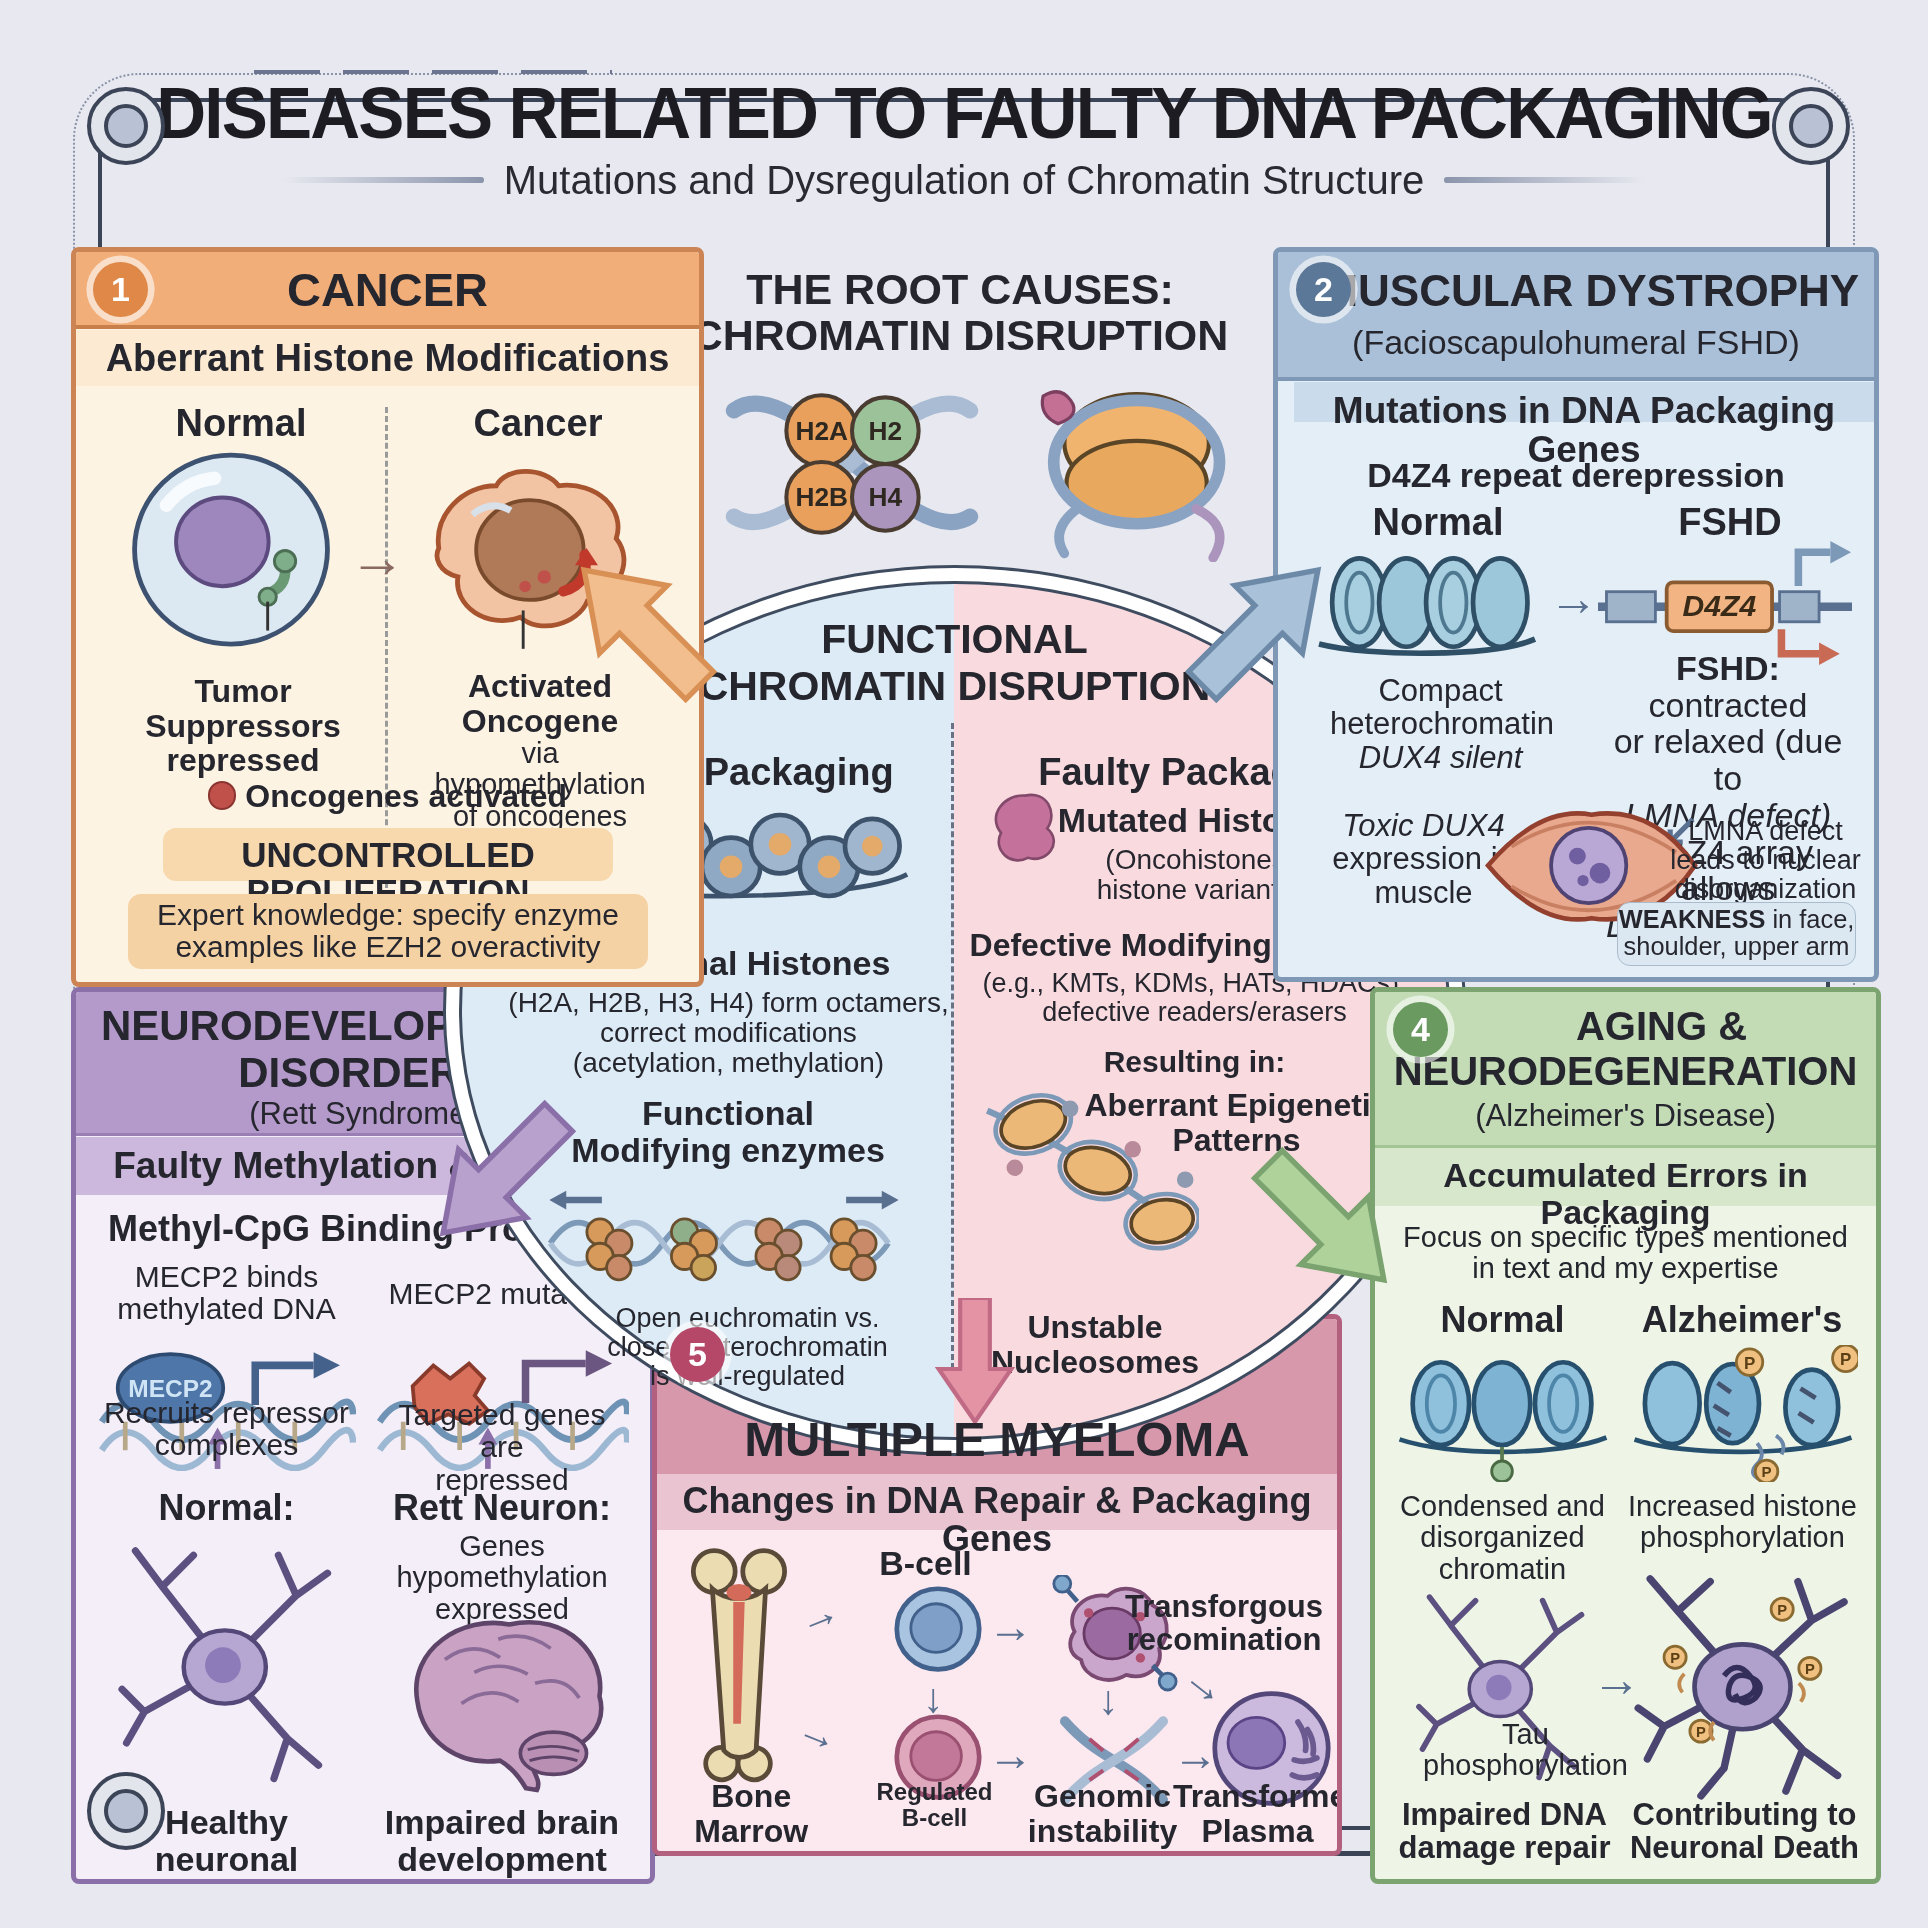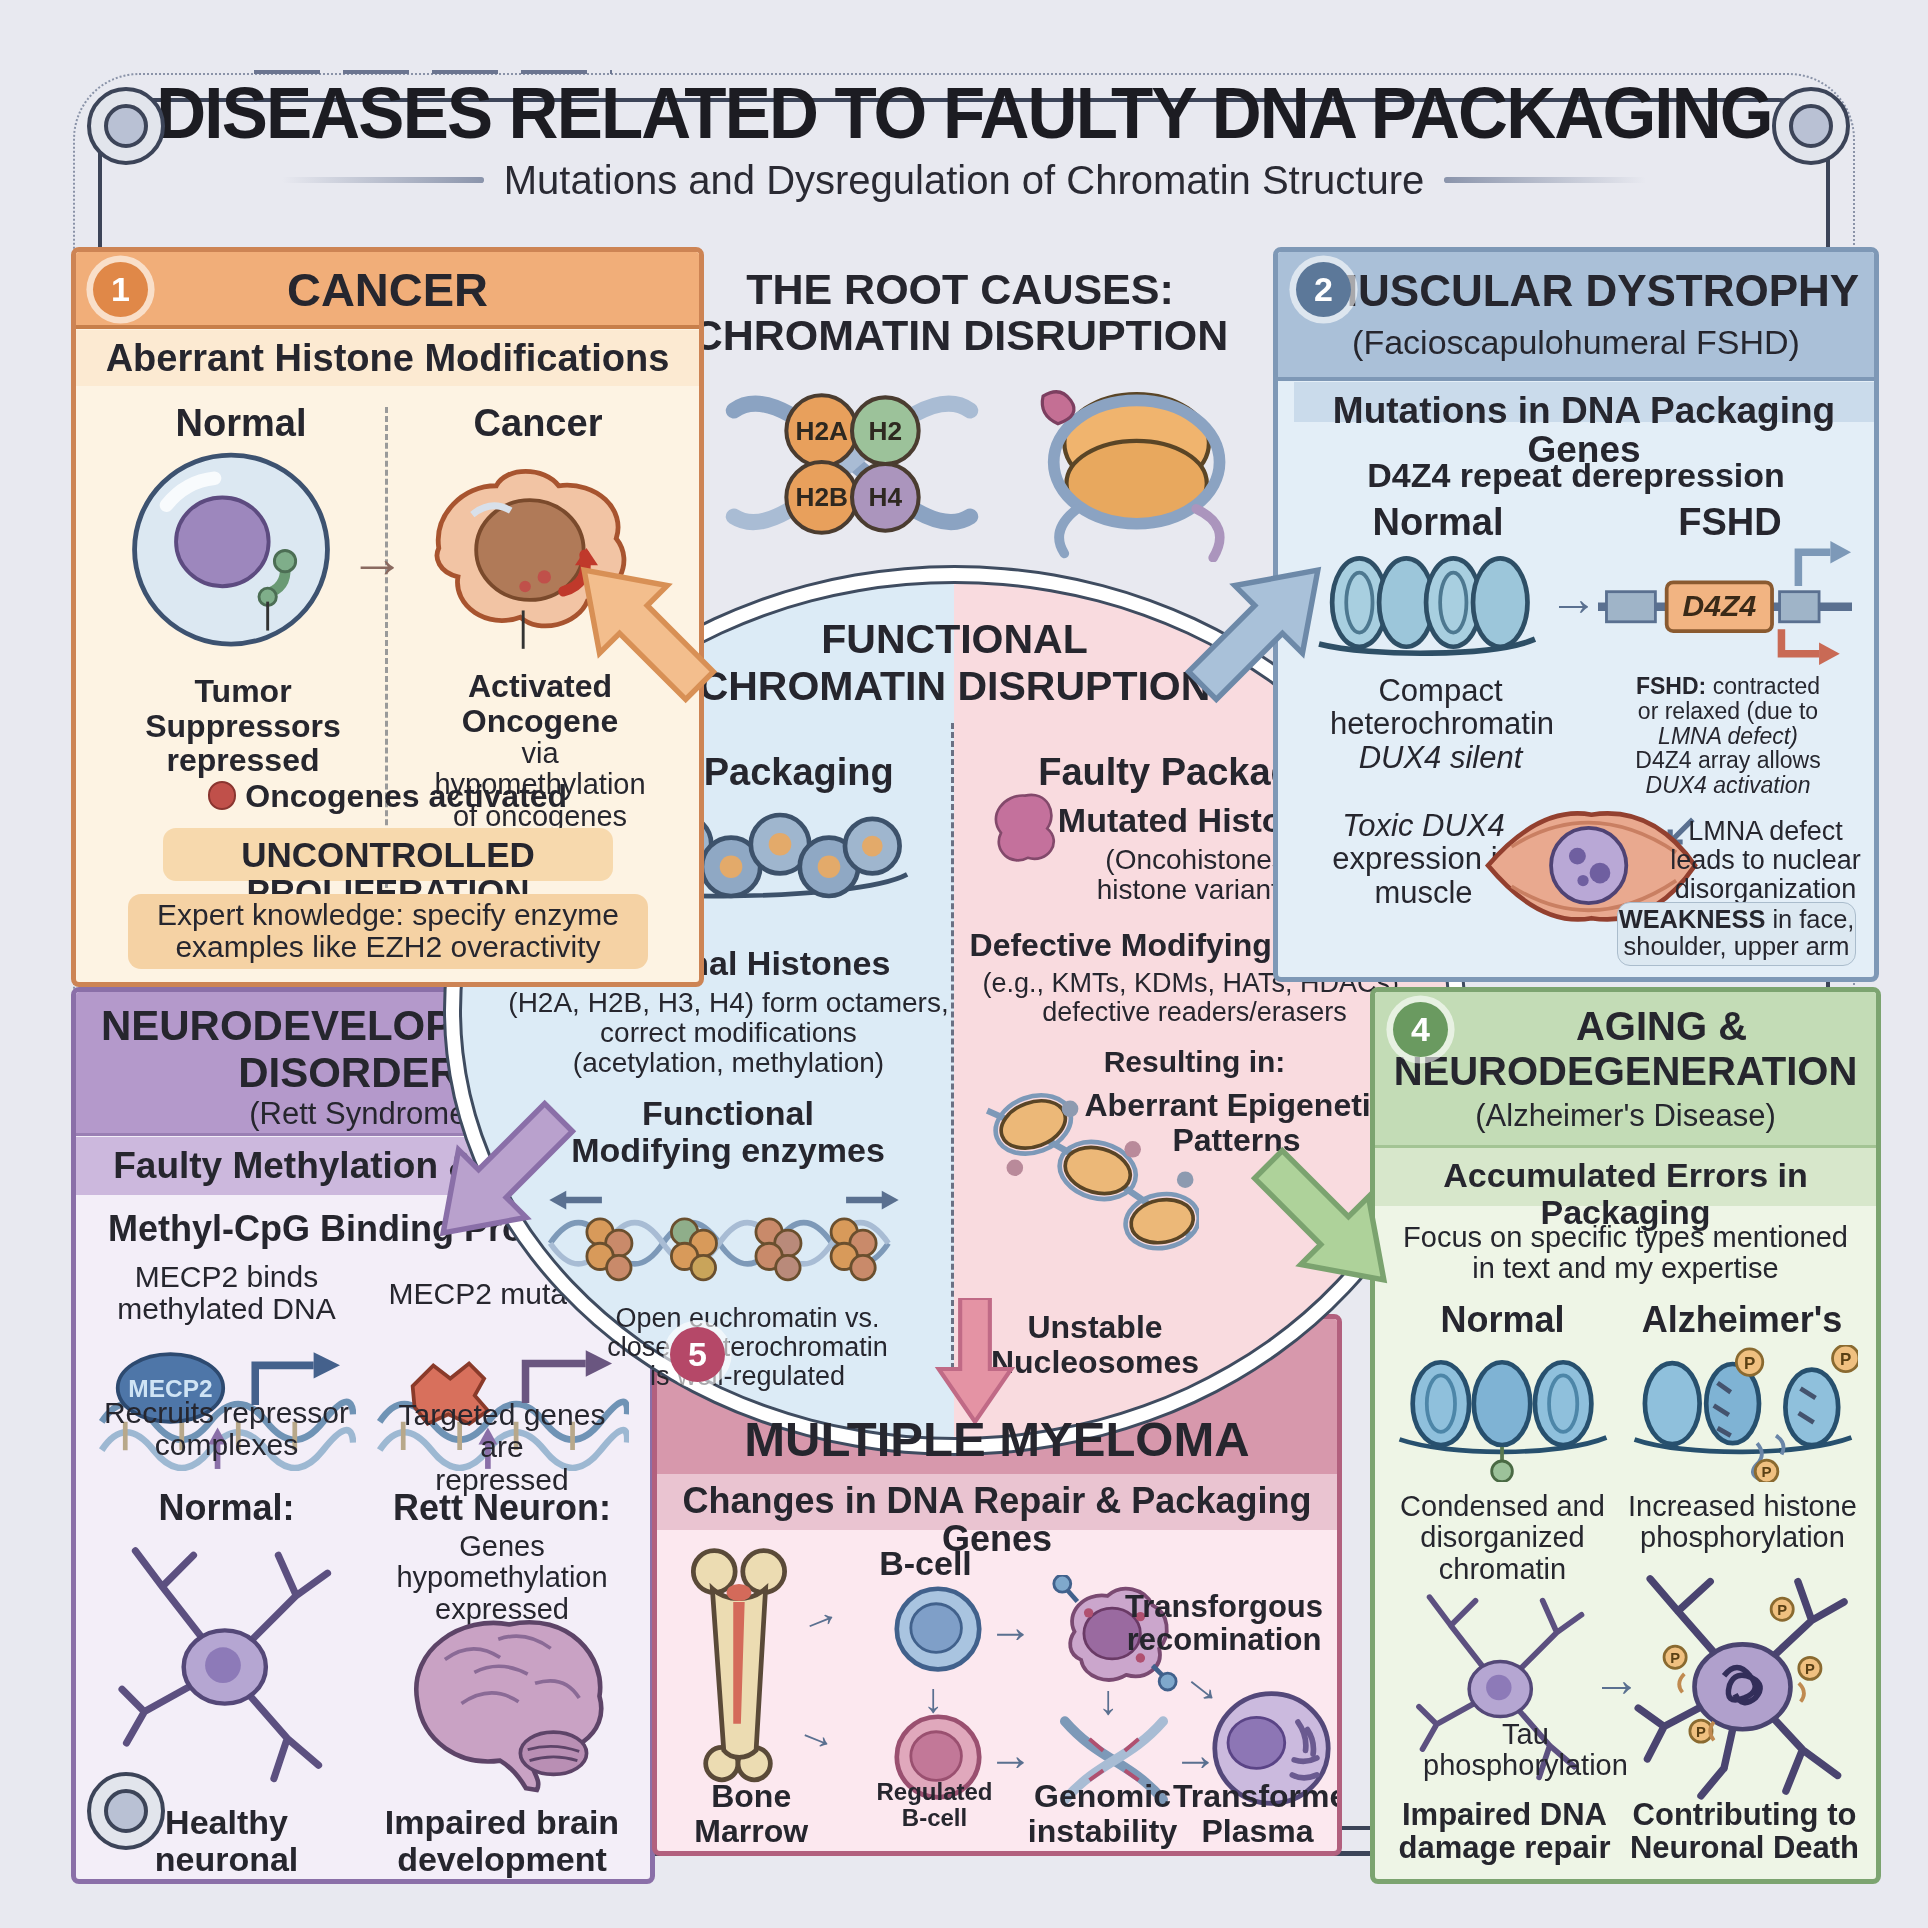--- a/index.html
+++ b/index.html
@@ -182,21 +182,21 @@
     <path d="M218,50 V14 H252" stroke="#7d99b8" stroke-width="8" fill="none"></path>
     <polygon points="252,2 274,14 252,26" fill="#7d99b8"></polygon>
     <path d="M200,96 V122 H240" stroke="#c96a55" stroke-width="8" fill="none"></path>
     <polygon points="240,110 262,122 240,134" fill="#c96a55"></polygon>
   </svg>
   <div class="t ctr" style="left:52px;top:422px;width:221px;font-size:31px">
     <div>Compact</div>
     <div>heterochromatin</div>
     <div class="i">DUX4 silent</div>
   </div>
-  <div class="t ctr" style="left:325px;top:422px;width:250px;font-size:23px">
+  <div class="t ctr" style="left:325px;top:398px;width:250px;font-size:34px">
     <div><span class="b">FSHD:</span> <span>contracted</span></div>
     <div>or relaxed (due to</div>
     <div class="i">LMNA defect)</div>
     <div>D4Z4 array allows</div>
     <div class="i">DUX4 activation</div>
   </div>
   <div class="uarrow" style="left:384px;top:551px;font-size:45px">↙</div>
   <div class="t ctr" style="left:28px;top:557px;width:235px;font-size:31px">
     <div class="i">Toxic DUX4</div>
     <div>expression in</div>

